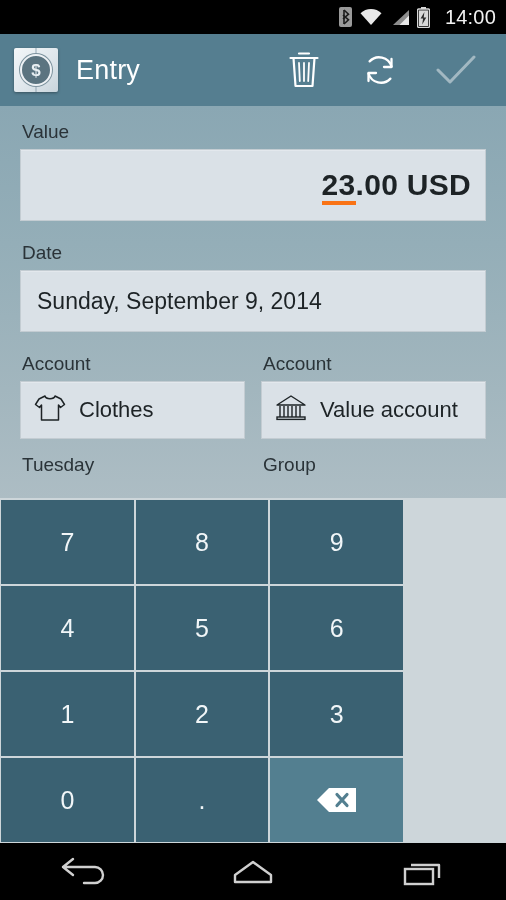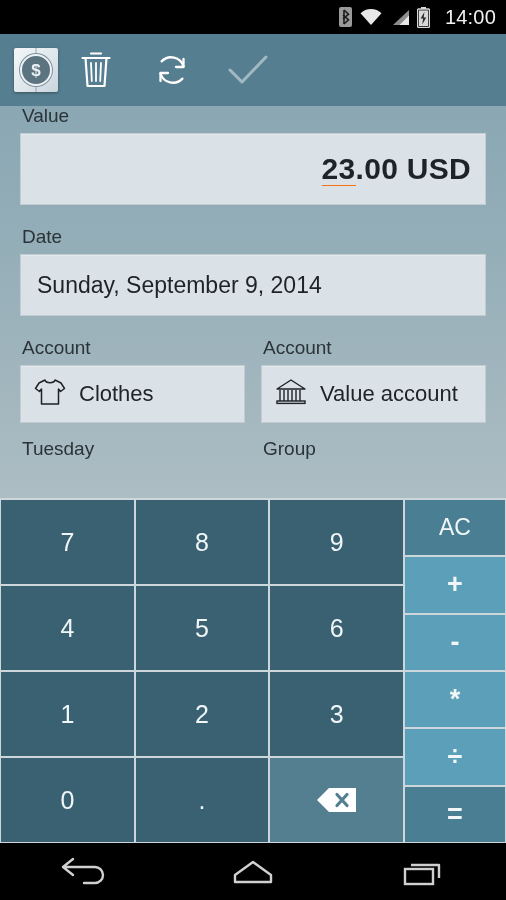--- a/index.html
+++ b/index.html
@@ -115,21 +115,21 @@
   .ab-btn.disabled { opacity: 0.45; }
 
   
   .content {
     position: absolute;
     top: 106px; left: 0;
     width: 506px;
     height: 394px;
     background: linear-gradient(180deg, #8aa7b3 0%, #94aeb8 35%, #a2b6be 72%, #adbdc4 100%);
     box-sizing: border-box;
-    padding: 0 20px 0 20px;
+    padding: 16px 20px 0 20px;
     overflow: hidden;
   }
   .field-label {
     color: #2a3338;
     font-size: 19px;
     margin: 0 0 8px 2px;
     line-height: 1;
   }
   .input-box {
     background: #dae1e7;
@@ -144,21 +144,21 @@
     justify-content: flex-end;
     padding-right: 14px;
   }
   .value-text {
     font-size: 30px;
     font-weight: bold;
     color: #1d2326;
     letter-spacing: 0.3px;
   }
   .value-text .cursor-part {
-    border-bottom: 1px solid #f97316;
+    border-bottom: 4px solid #f97316;
     padding-bottom: 0px;
   }
   .date-box {
     padding-left: 16px;
     height: 62px;
   }
   .date-text {
     font-size: 23px;
     color: #1d2326;
   }
@@ -296,20 +296,21 @@
         </svg>
       </span>
     </div>
     <div class="status-time">14:00</div>
   </div>
 
   <div class="actionbar">
     <div class="app-icon">
       <span class="coin">$</span>
     </div>
+    <div class="app-title">Entry</div>
 
     <div class="ab-actions">
       <div class="ab-btn">
         <span>
           <svg width="36" height="40" viewBox="0 0 36 40">
             <path d="M13 3.5 L23 3.5 M4.5 8 L31.5 8" fill="none" stroke="#ffffff" stroke-width="2.2" stroke-linecap="round"></path>
             <path d="M7.5 8 L9.5 36 L26.5 36 L28.5 8" fill="none" stroke="#ffffff" stroke-width="2.2" stroke-linejoin="round"></path>
             <path d="M13 13 L13.8 31 M18 13 L18 31 M23 13 L22.2 31" fill="none" stroke="#ffffff" stroke-width="1.8" stroke-linecap="round"></path>
           </svg>
         </span>
@@ -405,28 +406,20 @@
       <div class="key dot">.</div>
       <div class="key back">
         <span>
           <svg width="44" height="30" viewBox="0 0 44 30">
             <path d="M14 3 L41 3 L41 27 L14 27 L2 15 Z" fill="#ffffff"></path>
             <path d="M22 9.5 L32 20.5 M32 9.5 L22 20.5" stroke="#537f90" stroke-width="3.2" stroke-linecap="round"></path>
           </svg>
         </span>
       </div>
     </div>
-    <div class="keypad-right">
-      <div class="key ac">AC</div>
-      <div class="key op">+</div>
-      <div class="key op">-</div>
-      <div class="key op">*</div>
-      <div class="key op">÷</div>
-      <div class="key eq">=</div>
-    </div>
   </div>
 
   <div class="navbar">
     <div class="nav-btn">
       <span>
         <svg width="54" height="32" viewBox="0 0 54 32">
           <path d="M6 11 L16 3 M6 11 L16 19 M6 11 L38 11 A8 8 0 0 1 38 27 L27 27" fill="none" stroke="#d0d0d0" stroke-width="2.4" stroke-linecap="round" stroke-linejoin="round"></path>
         </svg>
       </span>
     </div>

